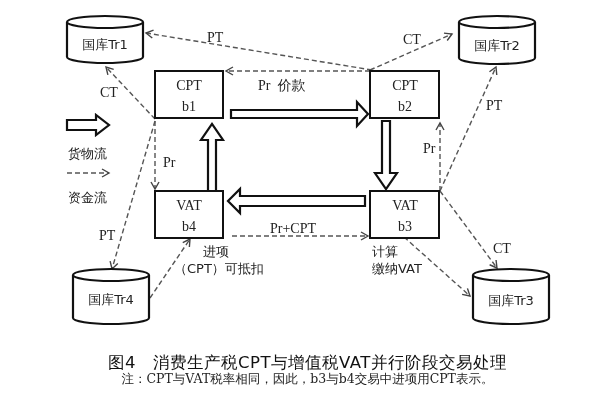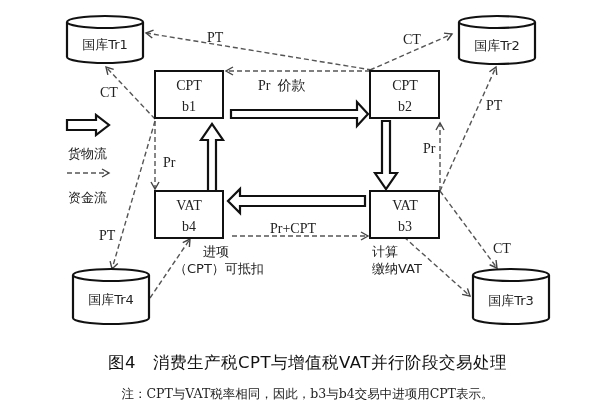--- a/index.html
+++ b/index.html
@@ -3,21 +3,21 @@
   <meta charset="utf-8">
   <style>
     html, body { margin: 0; padding: 0; background: #ffffff; }
     body { width: 615px; height: 415px; position: relative; overflow: hidden; font-family: "DejaVu Serif", serif; }
     #diagram { position: absolute; left: 0; top: 0; }
     .node-text { font-family: "Liberation Serif", "DejaVu Serif", serif; font-size: 14px; fill: #222; }
     .edge-label { font-family: "Liberation Serif", "DejaVu Serif", serif; font-size: 14px; fill: #222; }
     .cn-label { font-family: "DejaVu Sans", sans-serif; font-size: 13px; fill: #222; }
     .caption { position: absolute; left: 0; width: 615px; text-align: center; color: #111; }
     #caption-title { top: 352px; font-family: "DejaVu Sans", sans-serif; font-size: 16.5px; letter-spacing: 0.5px; }
-    #caption-note { top: 386px; font-family: "DejaVu Serif", serif; font-size: 12.5px; color: #222; }
+    #caption-note { top: 371px; font-family: "DejaVu Serif", serif; font-size: 12.5px; color: #222; }
     .dash { stroke: #555; stroke-width: 1.4; stroke-dasharray: 5 3; fill: none; }
     .box { fill: #fff; stroke: #111; stroke-width: 2; }
     .cyl { fill: #fff; stroke: #111; stroke-width: 2.2; }
     .bigarrow { fill: #fff; stroke: #111; stroke-width: 2.2; stroke-linejoin: miter; }
   </style>
 </head>
 <body>
 
 <svg id="diagram" width="615" height="345" viewBox="0 0 615 345">
   <defs>

